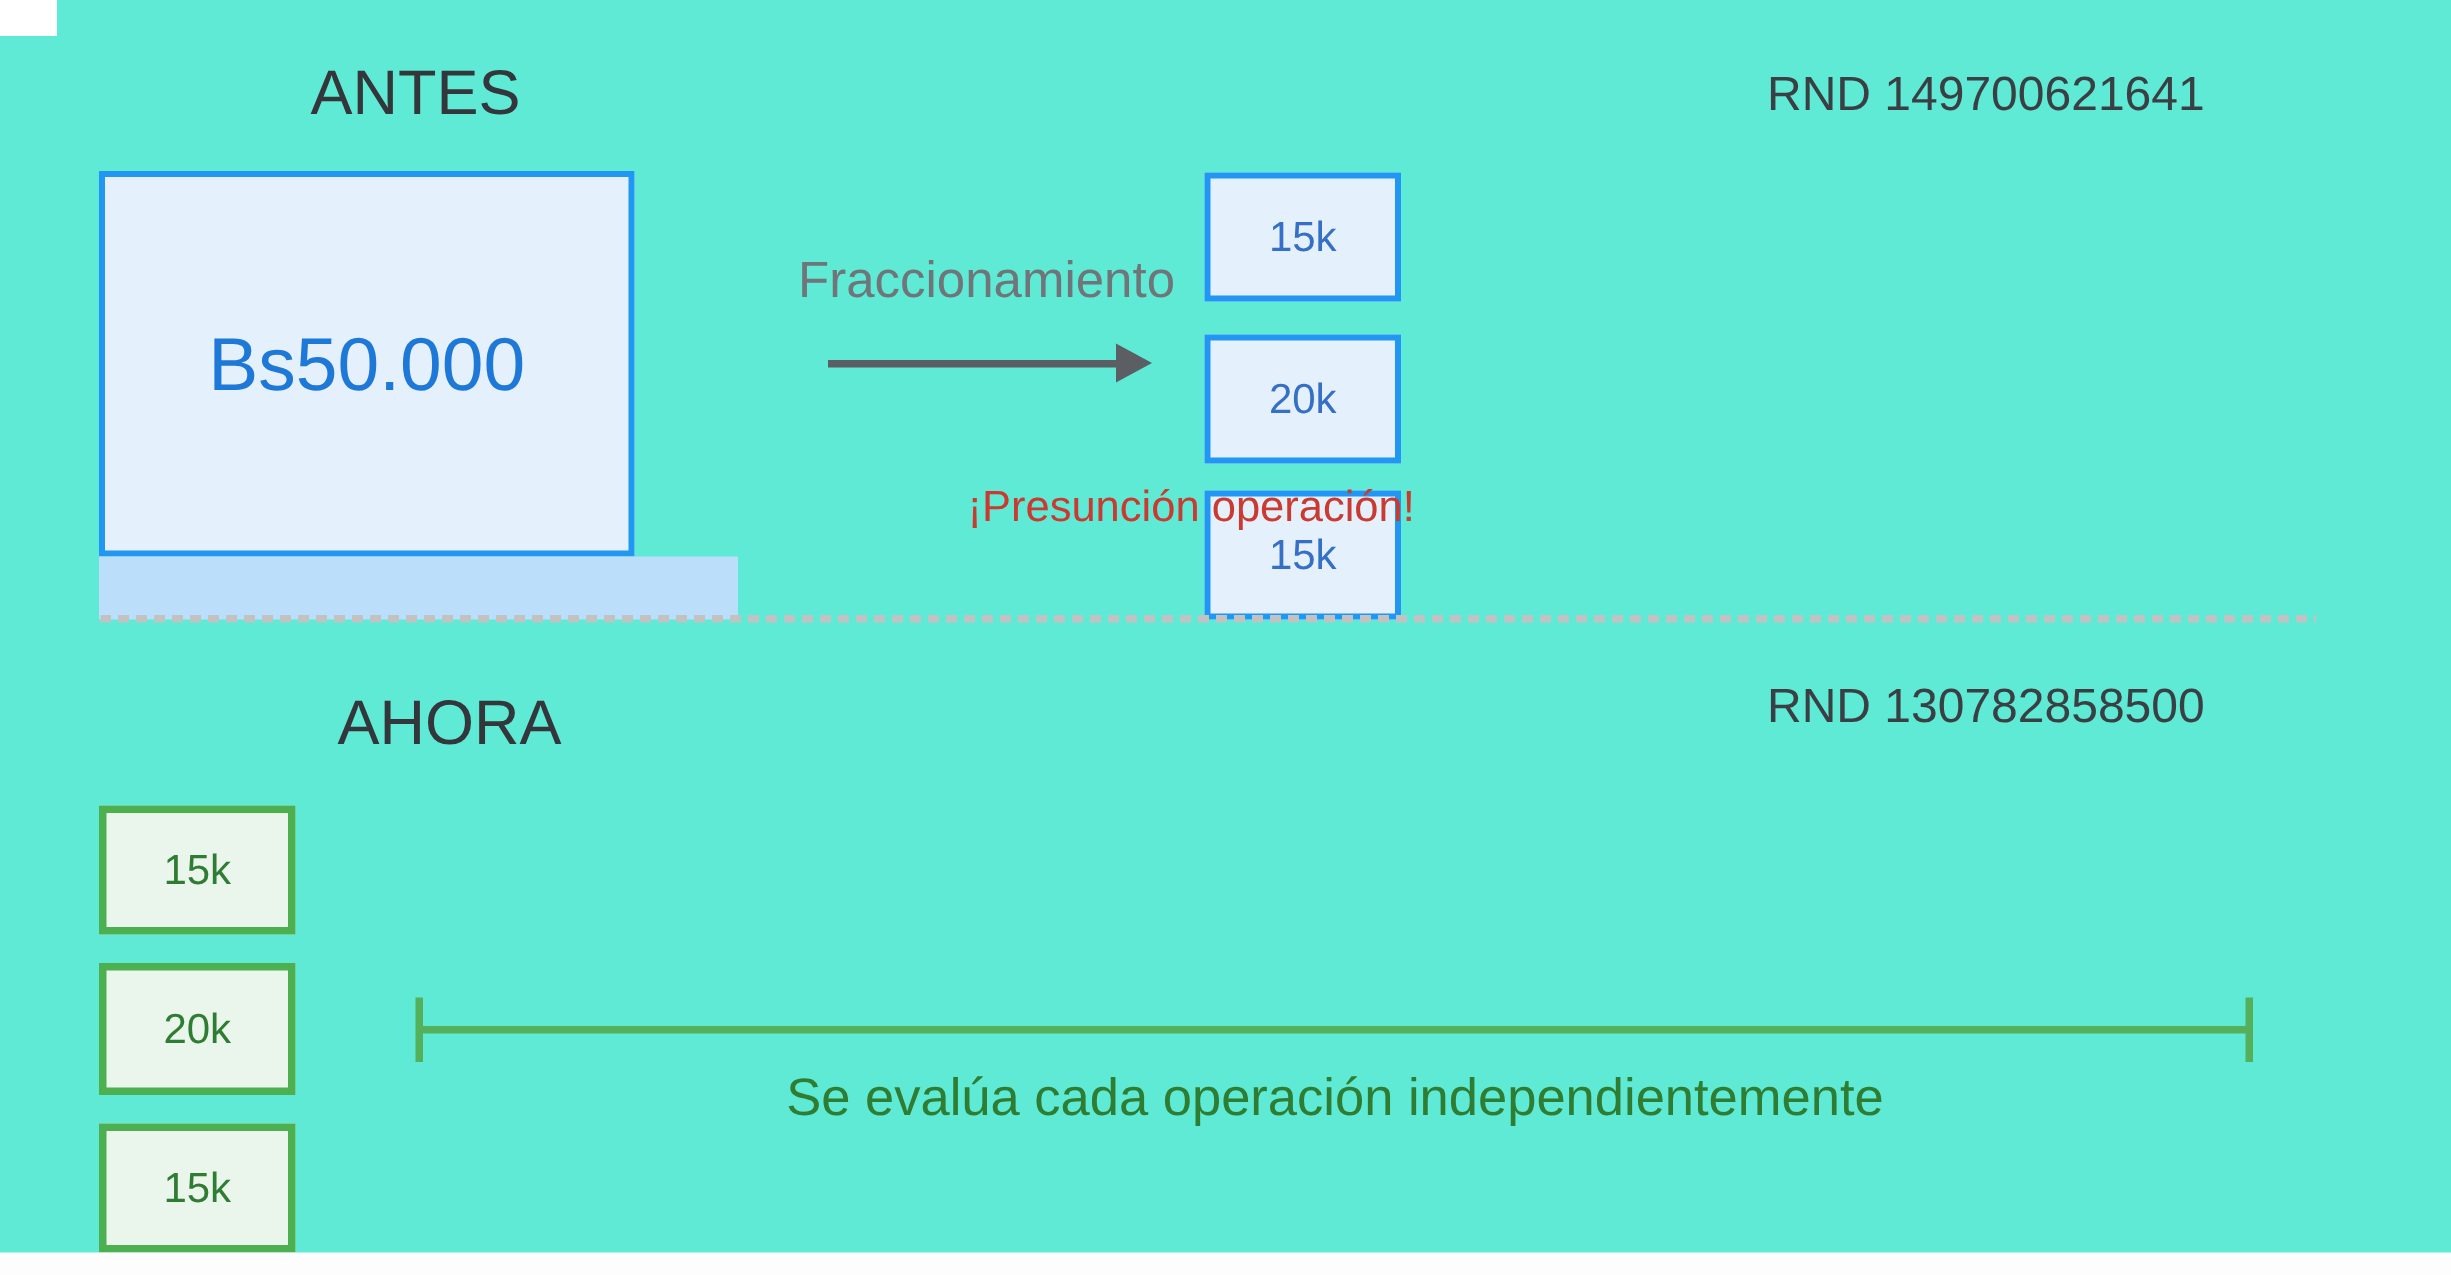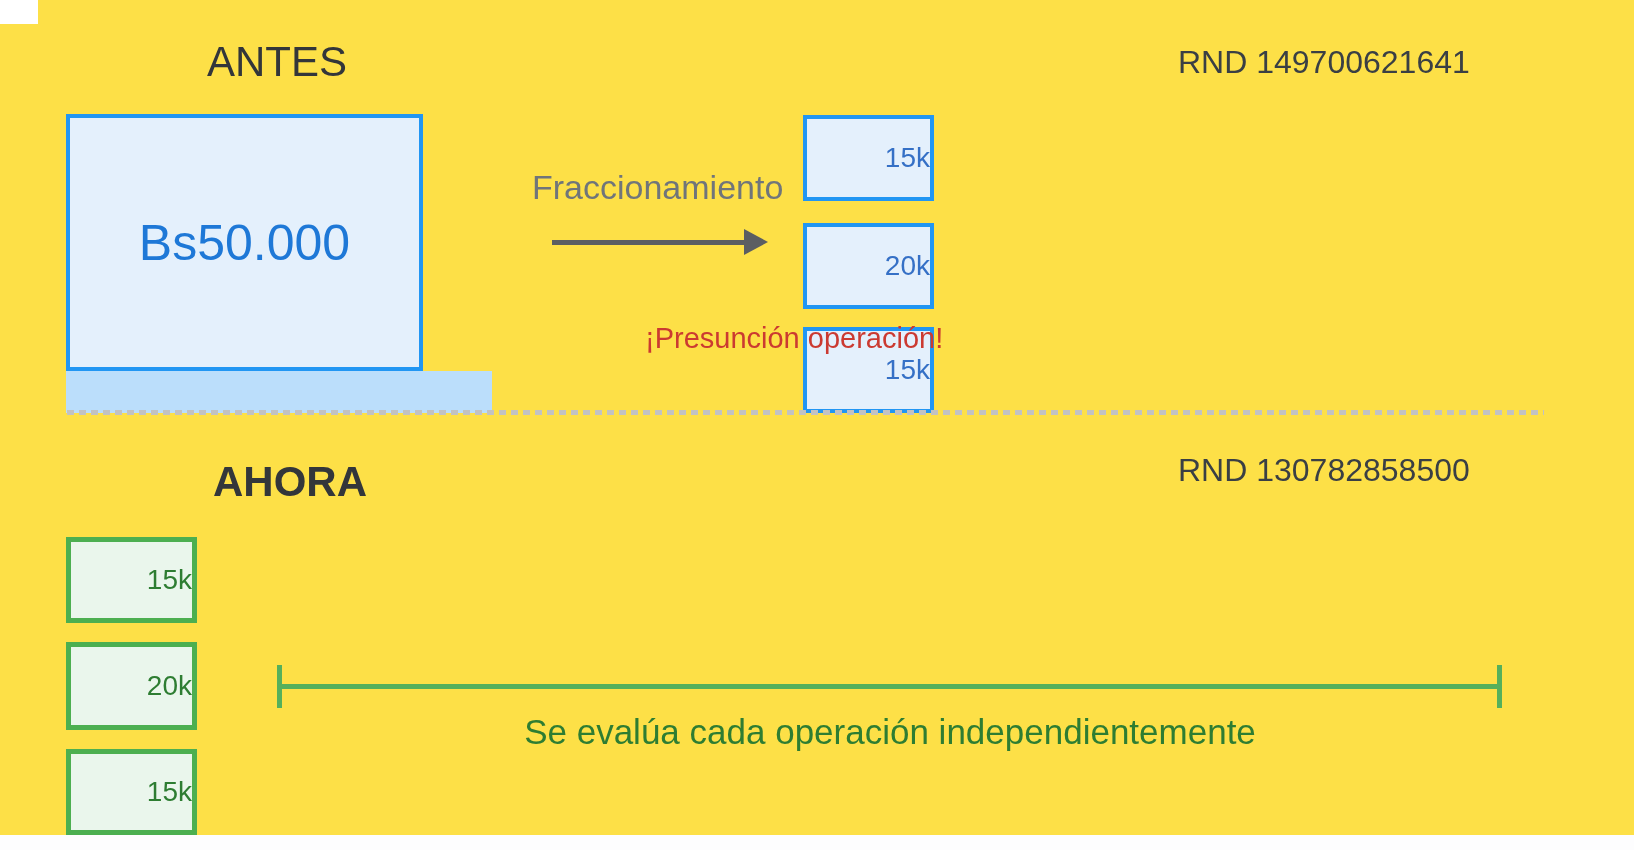--- a/index.html
+++ b/index.html
@@ -1,34 +1,34 @@
 <!DOCTYPE html>
 <html><head>
 <meta charset="utf-8">
 <style>
   html,body{margin:0;padding:0;background:#e9ebee;}
   #canvas{
     position:relative;width:1634px;height:850px;overflow:hidden;
-    background:#fde047;
+    background:#5eead4;
     font-family:"Liberation Sans", sans-serif;
   }
   .abs{position:absolute;}
   .title{font-size:42px;color:#33363a;}
   .rnd{font-size:32px;color:#3a3f44;white-space:nowrap;}
   
   .big-box{
     left:66px;top:114px;width:357px;height:257px;box-sizing:border-box;
     background:#e4f0fc;border:4px solid #2196f3;
     display:flex;align-items:center;justify-content:center;
   }
   .big-amount{font-size:50px;color:#1e78d7;}
   .residue{left:66px;top:371px;width:426px;height:42px;background:#bbdefb;}
   .frag{
     width:131px;height:86px;box-sizing:border-box;
-    display:flex;align-items:center;justify-content:flex-end;
+    display:flex;align-items:center;justify-content:center;
     font-size:28px;
   }
   .frag.blue{left:803px;background:#e4f0fc;border:4px solid #2196f3;color:#3570c6;}
   .frag.green{left:66px;background:#eaf6ec;border:5px solid #4caf50;color:#2e7d32;}
   .proc-label{left:532px;top:168px;width:252px;text-align:left;font-size:34px;color:#70757a;white-space:nowrap;}
   .arrow-shaft{left:552px;top:240px;width:193px;height:5px;background:#5b5e62;}
   .arrow-head{
     left:744px;top:229px;width:0;height:0;
     border-left:24px solid #5b5e62;border-top:13px solid transparent;border-bottom:13px solid transparent;
   }
@@ -77,21 +77,21 @@
         <span>15k</span>
       </div>
     </div>
 
     <div class="abs warning">¡Presunción operación!</div>
   </div>
 
   <div class="abs divider"></div>
 
   <div>
-    <div class="abs title" style="left:213px;top:458px;font-weight:bold;">AHORA</div>
+    <div class="abs title" style="left:225px;top:458px;">AHORA</div>
     <div class="abs rnd" style="left:1178px;top:452px;">RND 130782858500</div>
 
     <div>
       <div class="abs frag green" style="top:537px;">
         <span>15k</span>
       </div>
       <div class="abs frag green" style="top:642px;height:88px;">
         <span>20k</span>
       </div>
       <div class="abs frag green" style="top:749px;">

